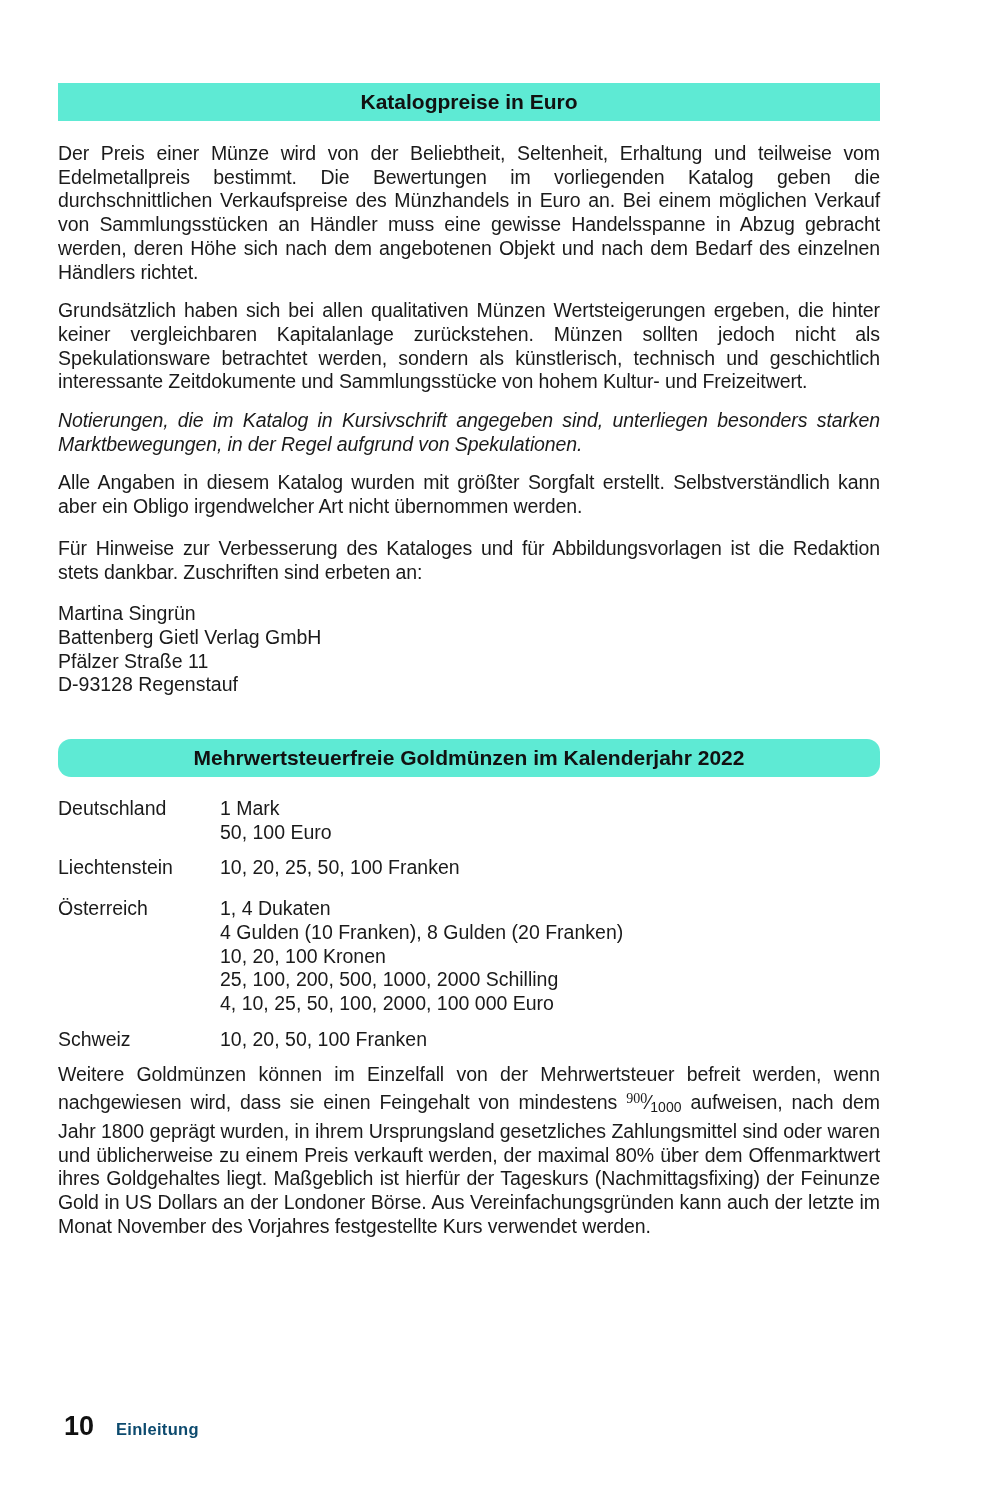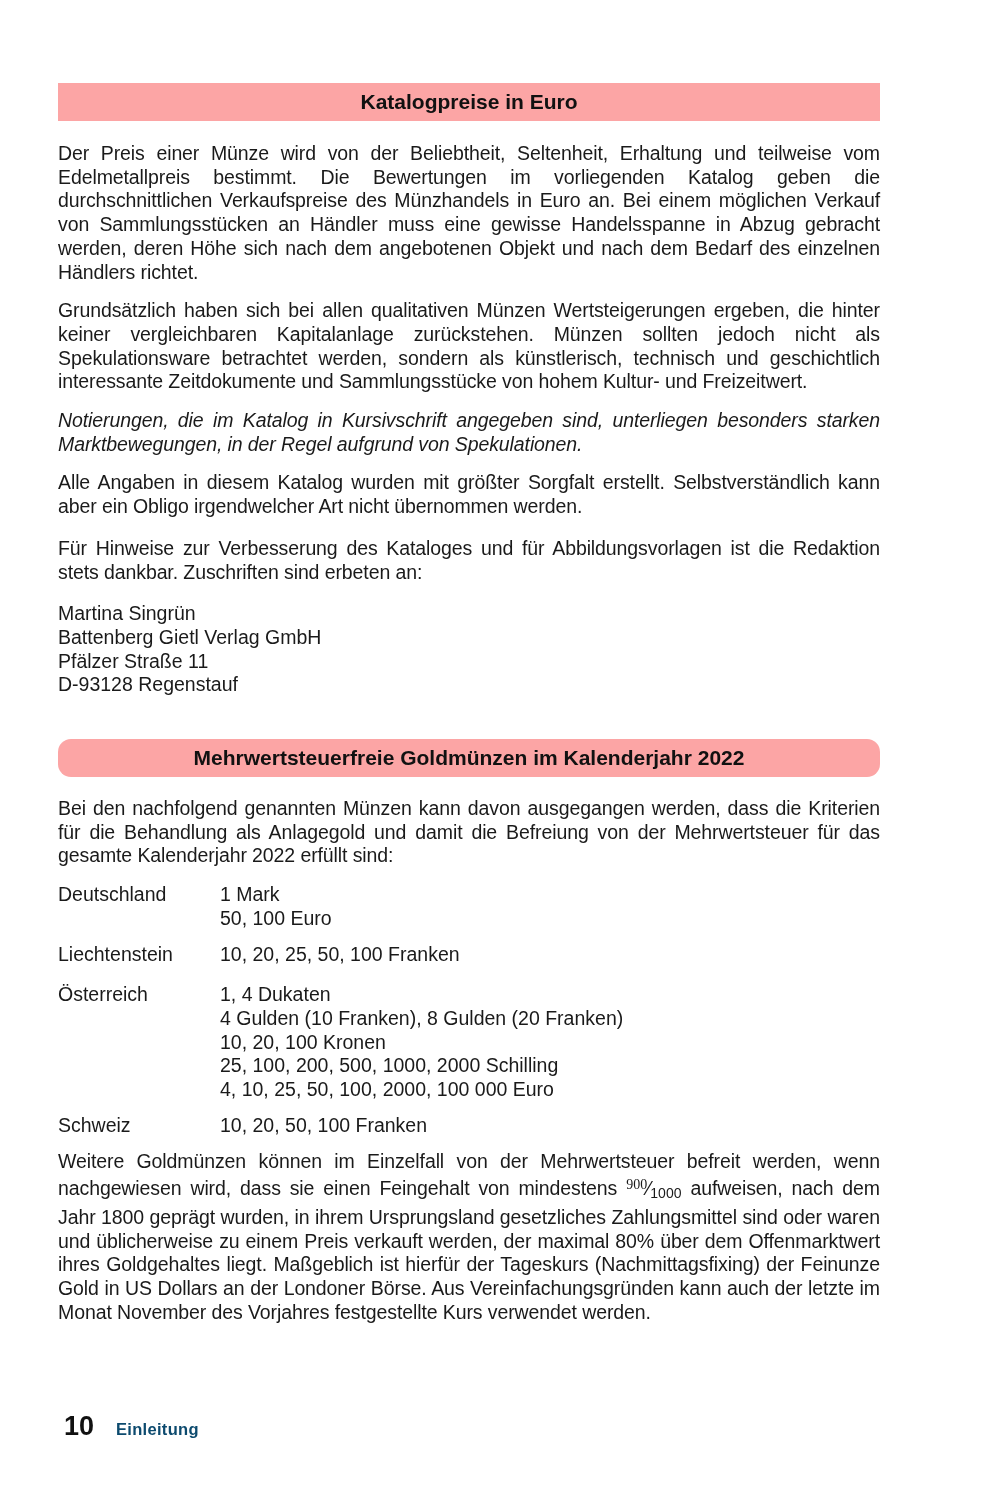--- a/index.html
+++ b/index.html
@@ -12,21 +12,21 @@
     color: #1a1a1a;
     overflow: hidden;
   }
   .content {
     position: absolute;
     left: 58px;
     top: 83px;
     width: 822px;
   }
   .section-bar {
-    background: #fca5a5;
+    background: #5eead4;
     height: 38px;
     line-height: 38px;
     text-align: center;
     font-weight: bold;
     font-size: 21px;
     color: #111111;
     margin: 0 0 21px 0;
   }
   .section-bar.second {
     margin-top: 42px;
@@ -123,21 +123,20 @@
       <span class="address-line">Martina Singrün</span>
       <span class="address-line">Battenberg Gietl Verlag GmbH</span>
       <span class="address-line">Pfälzer Straße 11</span>
       <span class="address-line">D-93128 Regenstauf</span>
     </div>
 
     <div class="section-bar second">
       <span>Mehrwertsteuerfreie Goldmünzen im Kalenderjahr 2022</span>
     </div>
 
-    <p class="body-text">Bei den nachfolgend genannten Münzen kann davon ausgegangen werden, dass die Kriterien für die Behandlung als Anlagegold und damit die Befreiung von der Mehrwertsteuer für das gesamte Kalenderjahr 2022 erfüllt sind:</p>
 
     <div class="country-table">
 
       <div class="country-row">
         <span class="country-name">Deutschland</span>
         <span class="coin-lines">
           <span class="coin-line">1 Mark</span>
           <span class="coin-line">50, 100 Euro</span>
         </span>
       </div>

